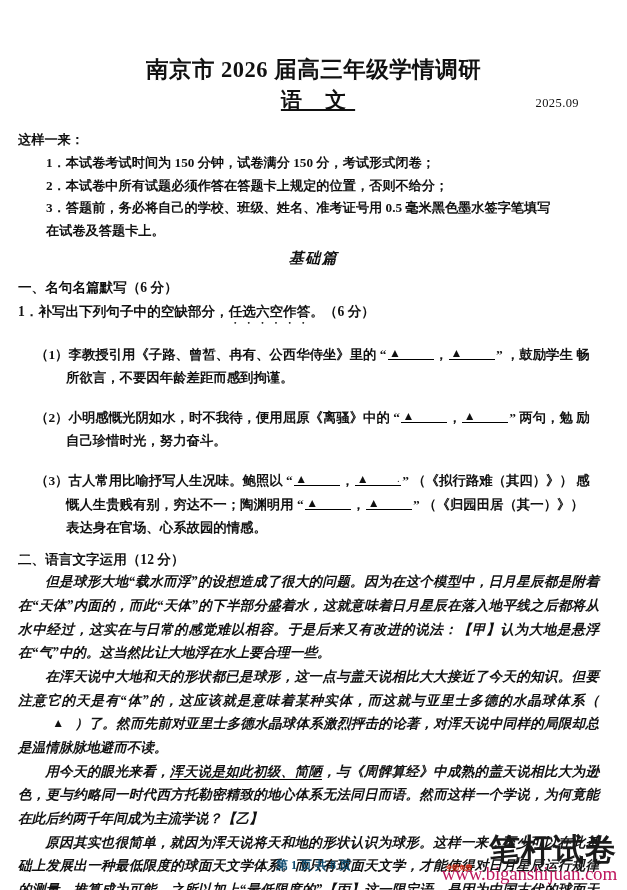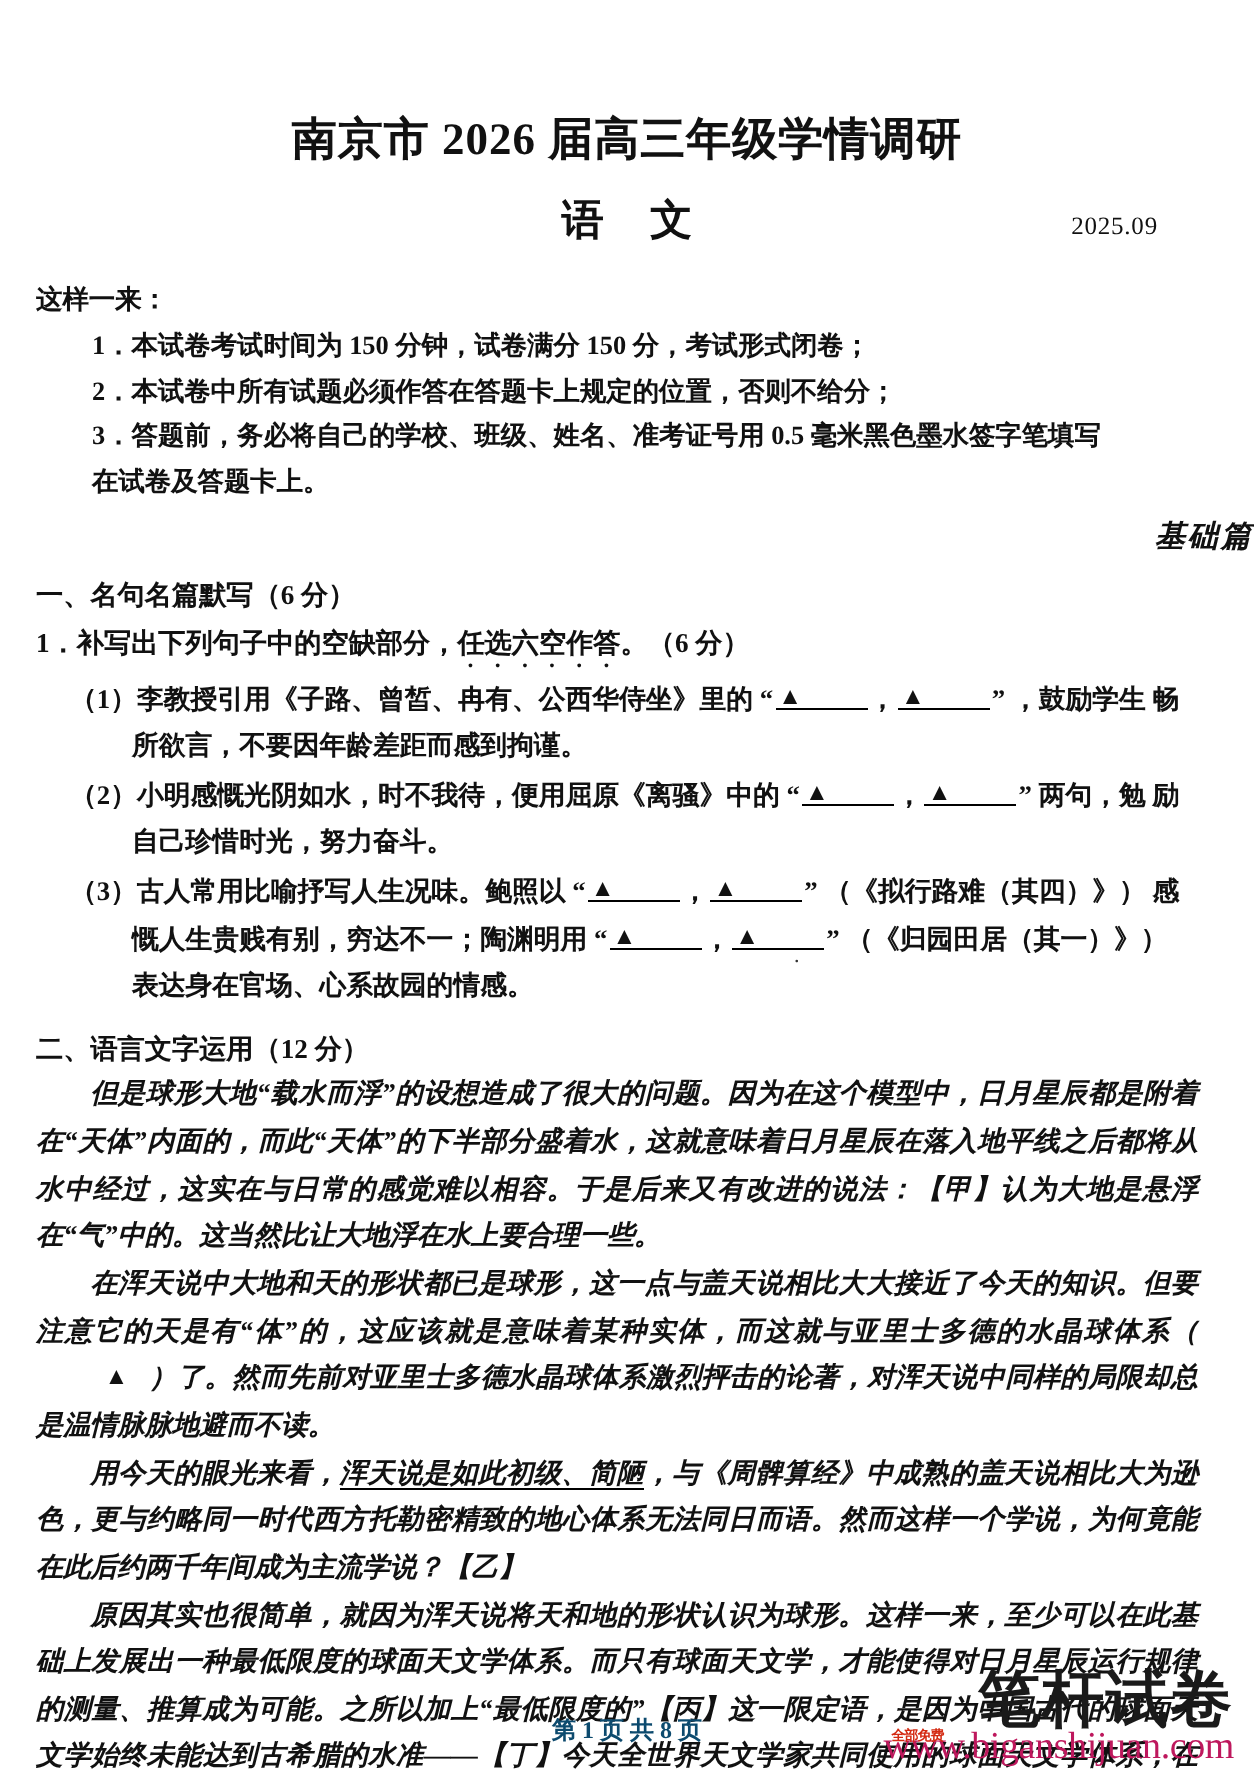--- a/index.html
+++ b/index.html
@@ -35,25 +35,26 @@
   .exam-date {
     position: absolute;
     right: 48px;
     bottom: 3px;
     font-size: 12.5px;
     font-family: "Liberation Serif", "DejaVu Serif", serif;
     letter-spacing: 0.4px;
     font-weight: 400;
   }
   .subject {
-    margin-top: 11px;
+    margin-top: 1px;
     font-size: 21px;
     font-weight: 700;
     letter-spacing: 9px;
     text-indent: 9px;
+    text-decoration: underline;
   }
 
   
   .notices {
     margin: 17px 0 0 0;
     padding: 0 34px 0 18px;
   }
   .notice-title {
     font-size: 13.2px;
     font-weight: 700;
@@ -63,21 +64,21 @@
     font-size: 13.2px;
     font-weight: 700;
     line-height: 1.72;
     padding-left: 28px;
     text-indent: -14px;
     margin-left: 14px;
   }
 
   
   .banner {
-    text-align: right;
+    text-align: center;
     font-size: 15px;
     font-weight: 700;
     margin-top: 6px;
     font-family: "Liberation Serif", "DejaVu Serif", serif;
     font-style: italic;
     letter-spacing: 1.5px;
   }
 
   
   .body-wrap {
@@ -96,21 +97,21 @@
     padding-left: 21px;
     text-indent: -21px;
     margin-top: 2px;
   }
   .sub-item {
     font-size: 13.4px;
     line-height: 1.76;
     font-weight: 700;
     padding-left: 48px;
     text-indent: -31px;
-    margin-top: 1px;
+    margin-top: 16px;
   }
 
   
   .blank {
     display: inline-block;
     border-bottom: 1.4px solid #000;
     min-width: 46px;
     text-align: center;
     line-height: 1.0;
     font-size: 12px;

